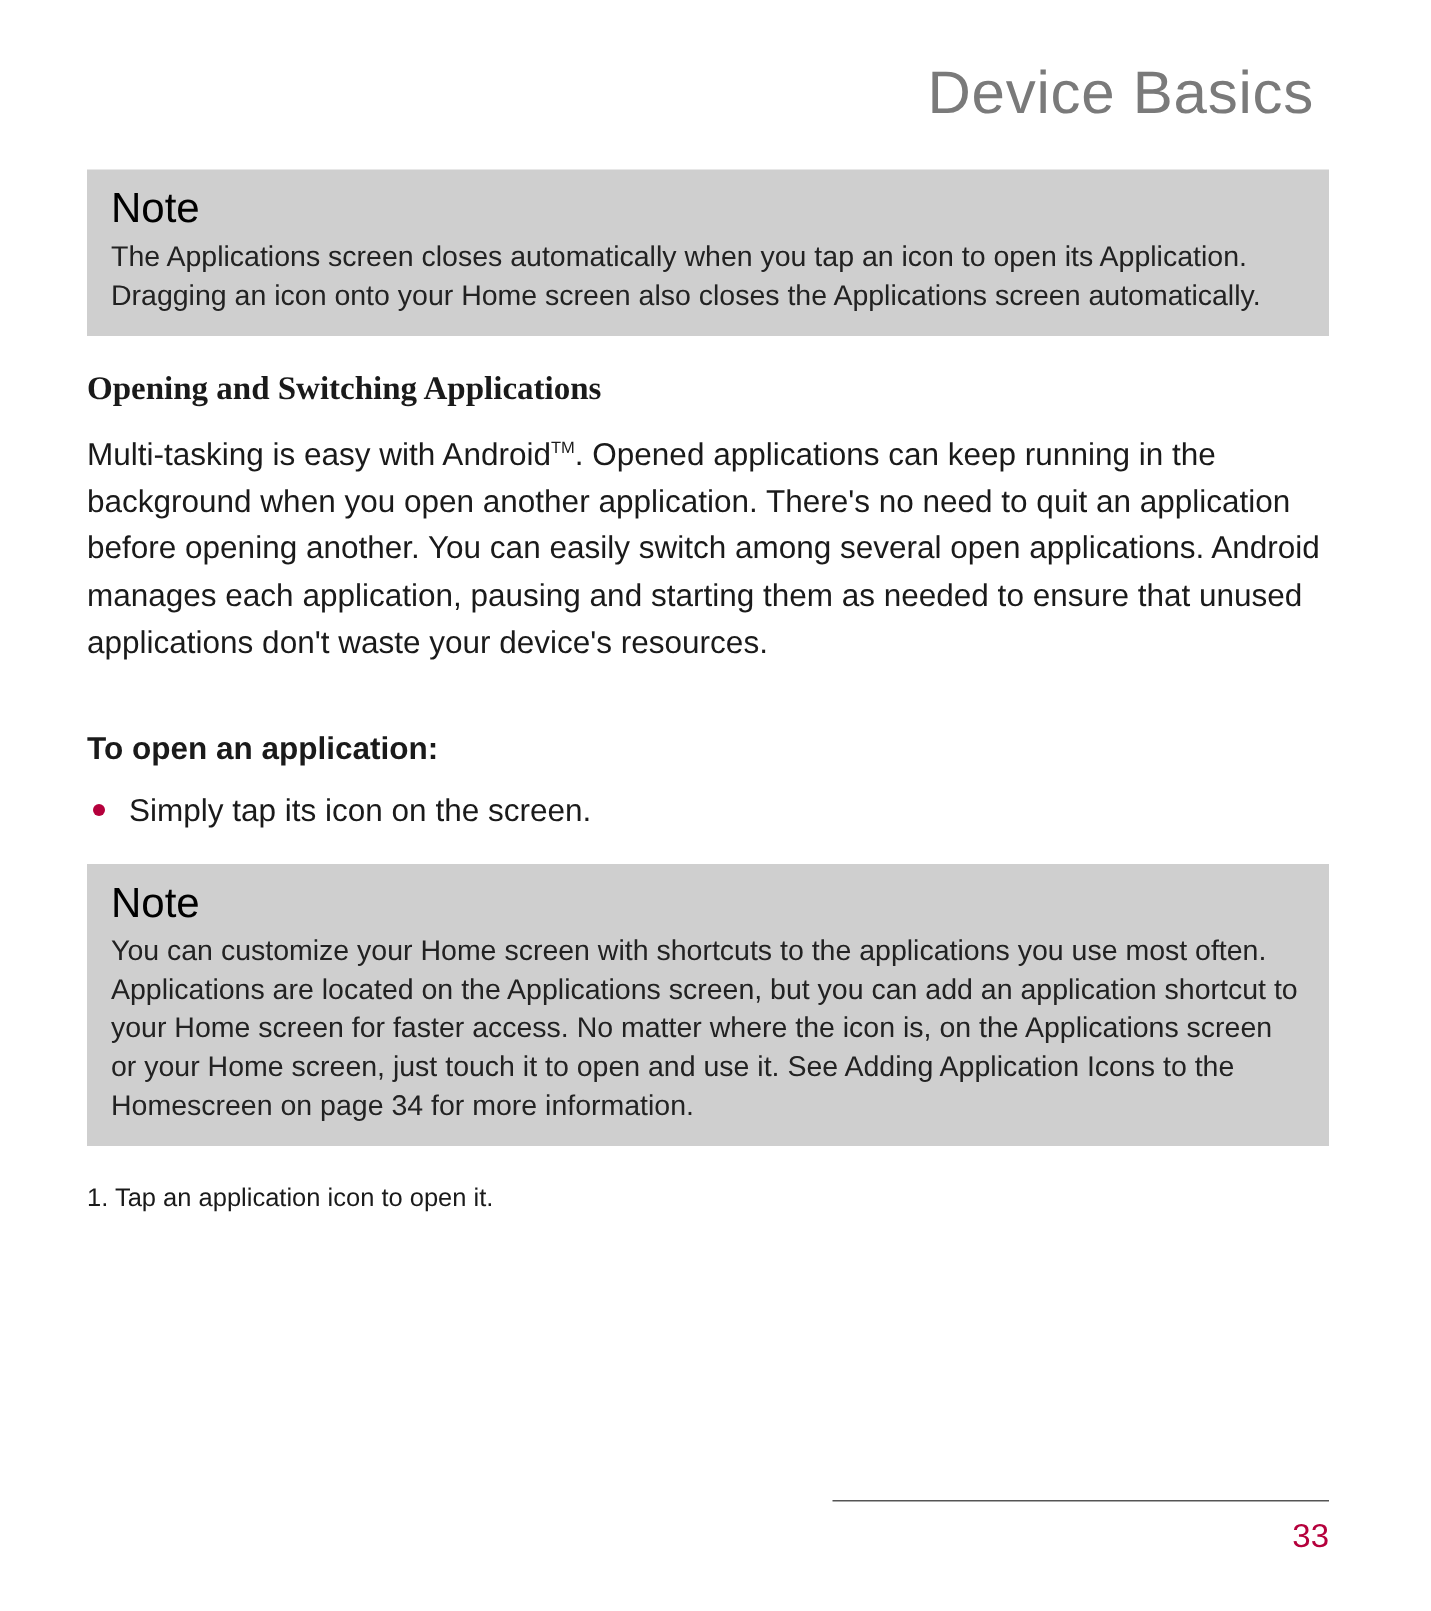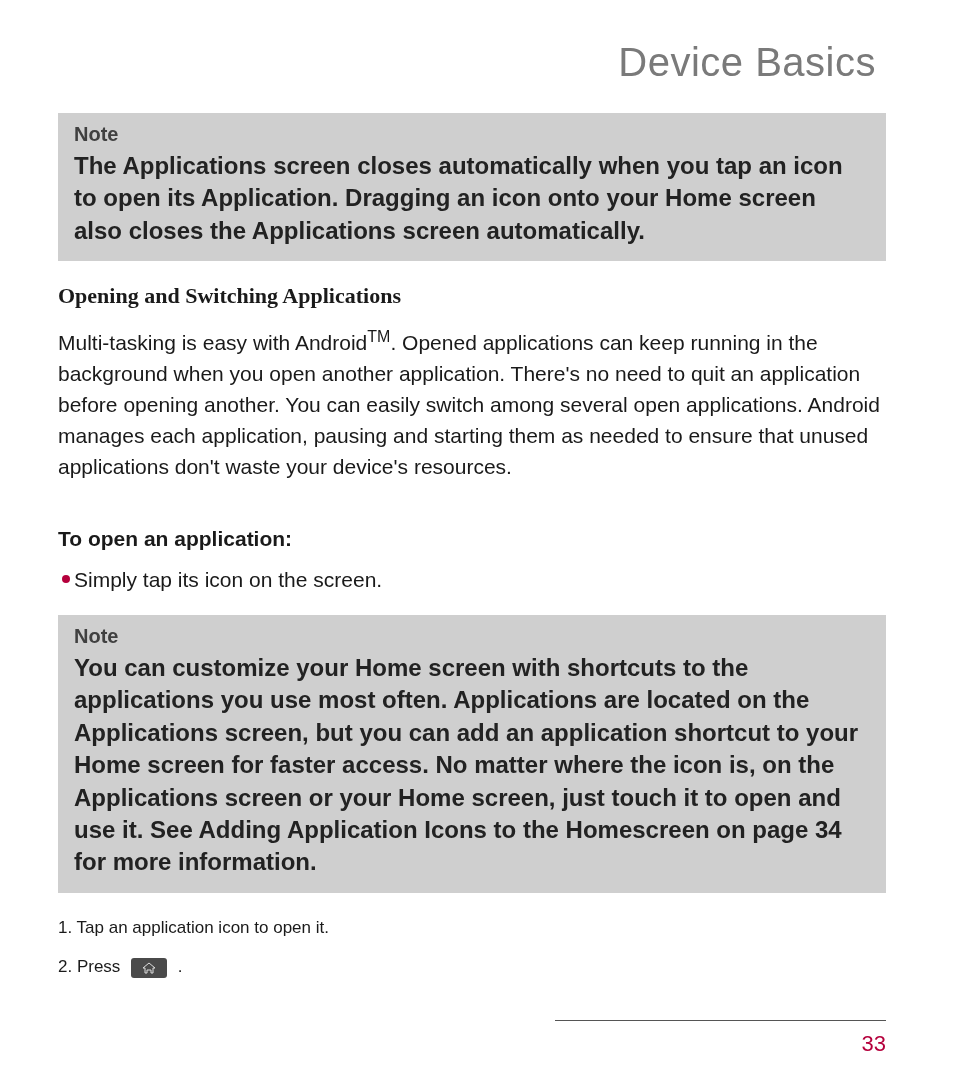--- a/index.html
+++ b/index.html
@@ -13,53 +13,52 @@
     letter-spacing: 0.5px;
     margin-bottom: 28px;
     padding-right: 10px;
   }
   .note-box {
     background: #cfcfcf;
     padding: 10px 16px 14px 16px;
     margin-bottom: 22px;
   }
   .note-label {
-    color: #404040;
-    font-weight: 700;
-    font-size: 20px;
+    color: #000000;
+    font-weight: 400;
+    font-size: 28px;
     margin-bottom: 4px;
   }
   .note-body {
-    font-size: 24px;
+    font-size: 19px;
     line-height: 1.35;
     color: #222;
-    font-weight: bold;
   }
   .section-h {
     font-size: 22px;
     font-weight: 700;
     margin-bottom: 16px;
     font-family: Liberation Serif, serif;
   }
   .body-para {
     font-size: 21px;
     line-height: 1.48;
     margin-bottom: 20px;
   }
-  .tm { font-size: 16px; vertical-align: super; }
+  .tm { font-size: 11px; vertical-align: super; }
   .sub-h {
     font-size: 21px;
     font-weight: 700;
     margin-bottom: 14px;
     margin-top: 44px;
   }
   .bullet-row {
     display: flex;
     align-items: flex-start;
-    gap: 4px;
+    gap: 16px;
     padding-left: 4px;
     margin-bottom: 20px;
   }
   .bullet-dot {
     width: 8px; height: 8px; border-radius: 50%;
     background: #b5003c;
     margin-top: 10px;
     flex: 0 0 auto;
   }
   .bullet-text { font-size: 21px; line-height: 1.45; }
@@ -76,21 +75,21 @@
     height: 20px;
     background: #4a4a4a;
     border-radius: 3px;
     vertical-align: -2px;
     margin: 0 6px;
   }
   .home-key svg { display: block; }
   .footer {
     position: absolute;
     right: 58px;
-    bottom: 17px;
+    bottom: 37px;
     left: 58px;
   }
   .footer-rule {
     border: none;
     border-top: 1px solid #555;
     margin-bottom: 10px;
     margin-left: 60%;
   }
   .page-num {
     text-align: right;
@@ -124,28 +123,19 @@
   </div>
 
   <div class="note-box">
     <div class="note-label">Note</div>
     <div class="note-body">You can customize your Home screen with shortcuts to the applications you use most often. Applications are located on the Applications screen, but you can add an application shortcut to your Home screen for faster access. No matter where the icon is, on the Applications screen or your Home screen, just touch it to open and use it. See Adding Application Icons to the Homescreen on page 34 for more information.</div>
   </div>
 
 
   <div class="ol-item">1. Tap an application icon to open it.</div>
 
-  <div class="ol-item">
-    <span>2. Press </span>
-    <span class="home-key">
-      <svg width="14" height="12" viewBox="0 0 14 12">
-        <path d="M7 1 L13 6 L11 6 L11 11 L9 11 L9 8 L5 8 L5 11 L3 11 L3 6 L1 6 Z" fill="none" stroke="#ddd" stroke-width="1"></path>
-      </svg>
-    </span>
-    <span> .</span>
-  </div>
 
   <div class="footer">
     <hr class="footer-rule">
     <div class="page-num">33</div>
   </div>
 
 </div>
 
 </body></html>

